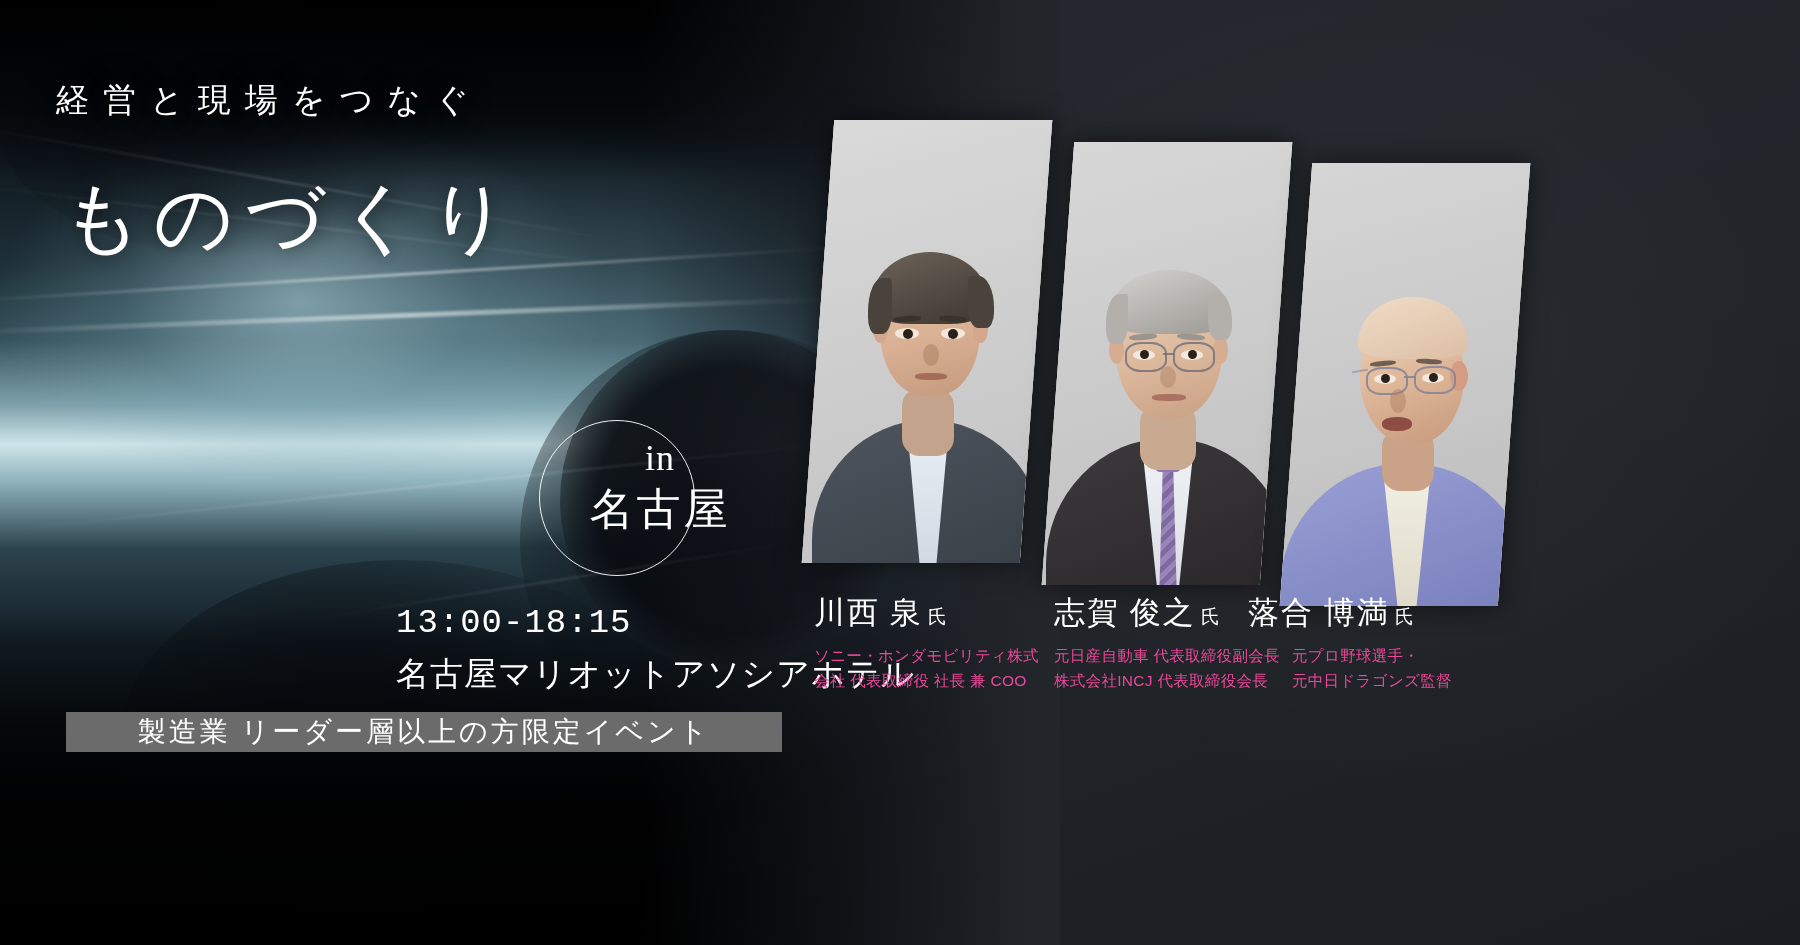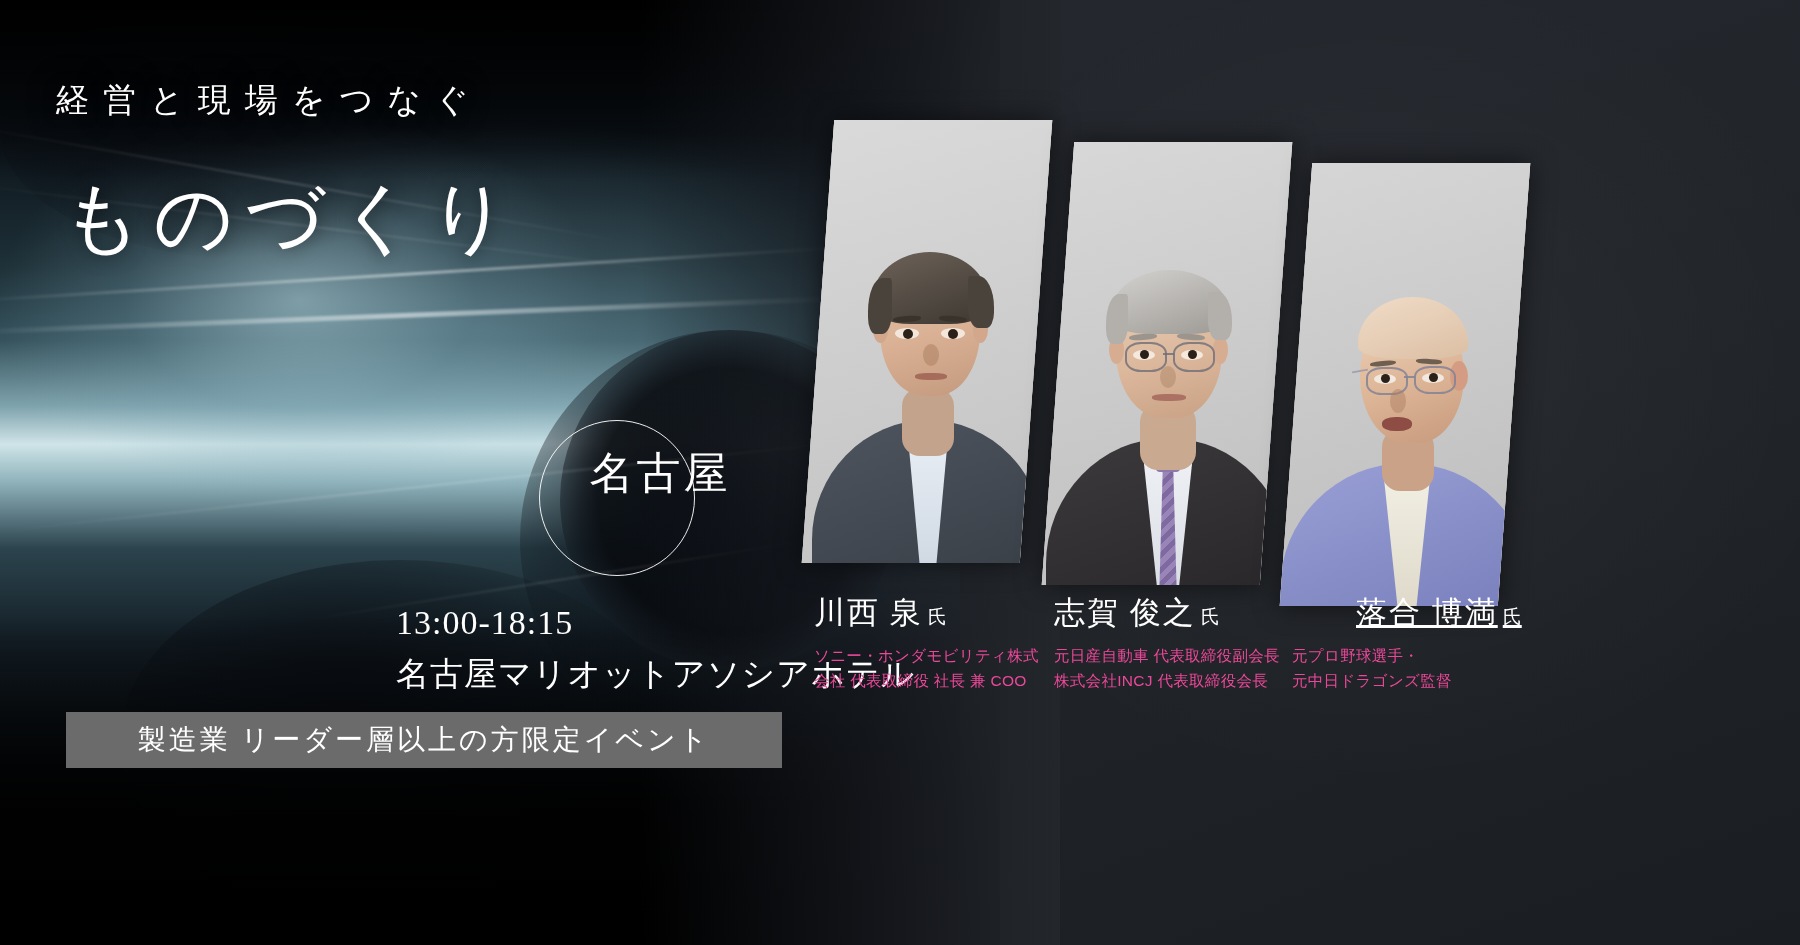--- a/index.html
+++ b/index.html
@@ -167,36 +167,37 @@
   }
   .date-year { font-size: 46px; letter-spacing: 0px; }
   .date-big  { font-size: 88px; letter-spacing: -1px; margin-left: 1px; }
   .date-dow  { font-size: 40px; margin-left: 2px; }
 
   .time-venue {
     position: absolute;
     left: 396px; top: 604px;
     color: #fff;
     white-space: nowrap;
+    font-family: Liberation Mono, monospace;
   }
   .time-line {
     font-size: 34px;
     letter-spacing: 1px;
     margin-bottom: 10px;
   }
   .venue-line {
     font-size: 33px;
     letter-spacing: 1px;
     text-align: center;
   }
 
   .limited-bar {
     position: absolute;
     left: 66px; top: 712px;
-    width: 716px; height: 56px;
+    width: 716px; height: 40px;
     background: #6b6b6b;
     display: flex;
     align-items: center;
     justify-content: center;
   }
   .limited-bar span {
     color: #fff;
     font-size: 28px;
     letter-spacing: 3px;
     white-space: nowrap;
@@ -286,20 +287,21 @@
   <div class="sweep sweep6"></div>
   <div class="top-shade"></div>
   <div class="bottom-shade"></div>
   <div class="bg-car-right-fade"></div>
 
   <div class="tagline">経営と現場をつなぐ</div>
   <div class="title-mono">ものづくり</div>
 
   <div class="in-circle"></div>
   <div class="in-circle-text">
+    <span class="in-word">in</span>
     <span class="in-city">名古屋</span>
   </div>
 
 
   <div class="time-venue">
     <div class="time-line">13:00-18:15</div>
     <div class="venue-line">名古屋マリオットアソシアホテル</div>
   </div>
 
   <div class="limited-bar">
@@ -417,21 +419,21 @@
 
           <div class="p-eye" style="left:104px; top:211px; width:22px; height:10px; background:#f3e8dd;"></div>
           <div class="p-eye" style="left:152px; top:210px; width:22px; height:10px; background:#f3e8dd;"></div>
           <div class="p-pupil" style="left:111px; top:211px; width:9px; height:9px;"></div>
           <div class="p-pupil" style="left:159px; top:210px; width:9px; height:9px;"></div>
           <div class="p-nose" style="left:120px; top:226px; width:16px; height:24px; background:rgba(170,124,95,0.45);"></div>
 
           <div class="p-mouth" style="left:112px; top:254px; width:30px; height:14px; background:#8d4c44; border-radius:45%;"></div>
         </div>
       </div>
-      <div class="sp-name" style="left:1356px; top:592px;text-decoration:underline;">
+      <div class="sp-name" style="left:1248px; top:592px;">
         <span>落合 博満</span><span class="suffix">氏</span>
       </div>
       <div class="sp-title" style="left:1292px; top:643px;">
         <div>元プロ野球選手・</div>
         <div>元中日ドラゴンズ監督</div>
       </div>
     </div>
 
   </div>
 </div>

